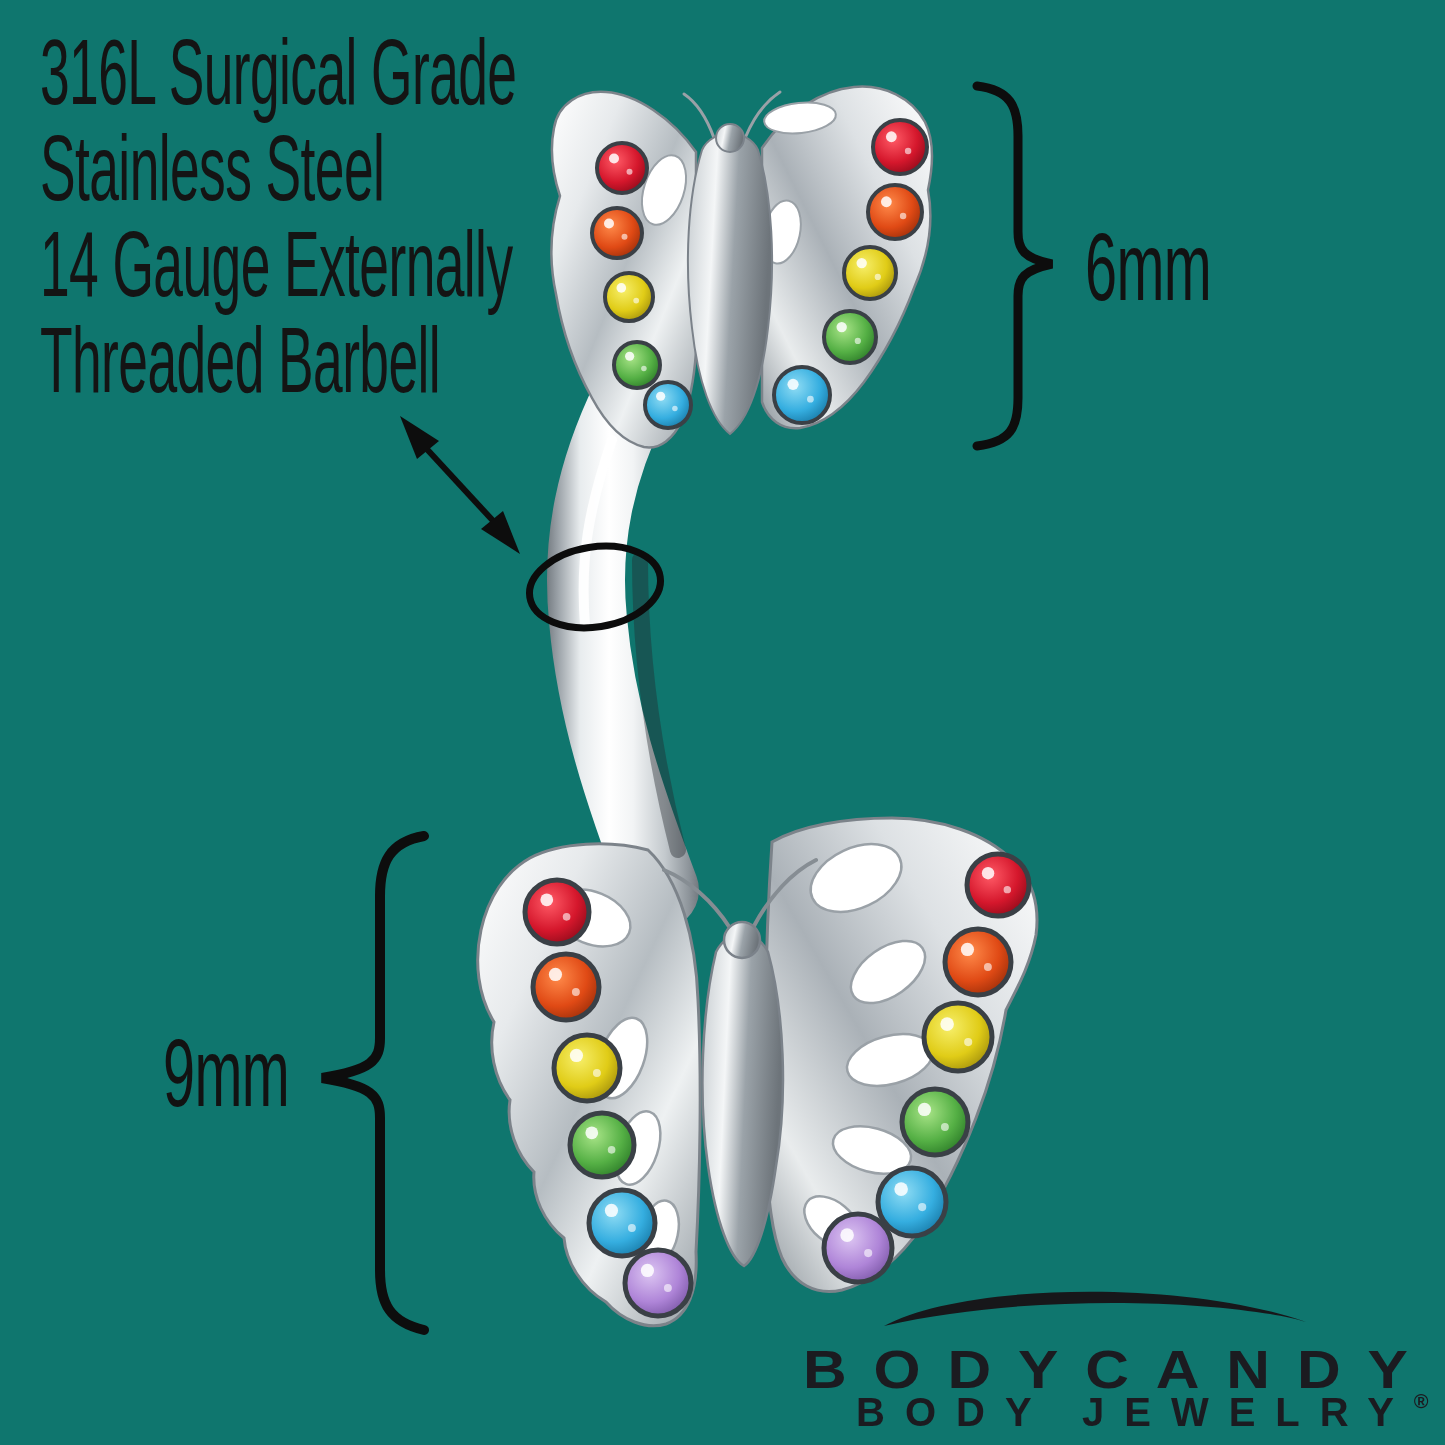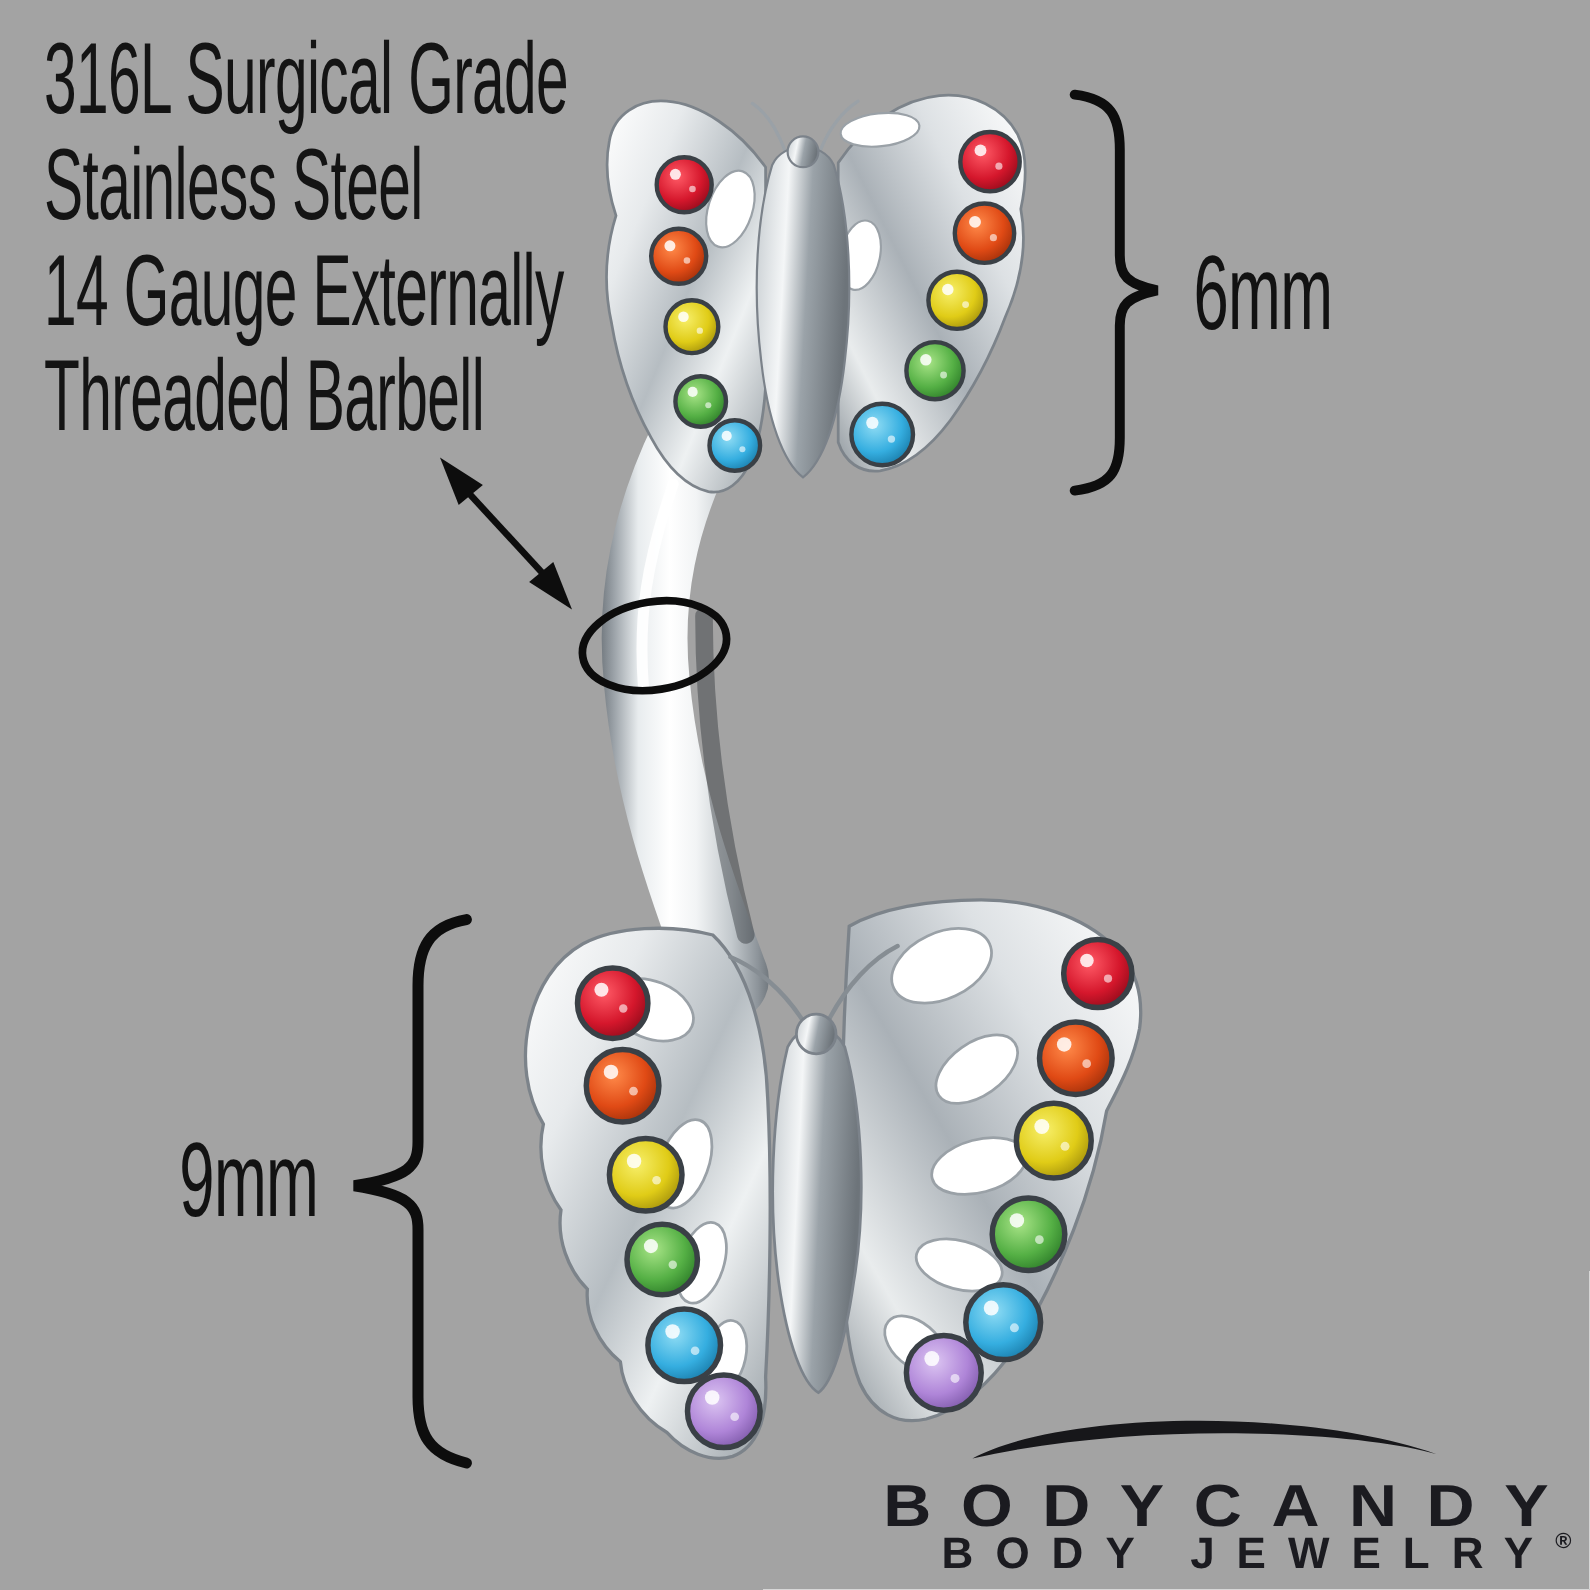--- a/index.html
+++ b/index.html
@@ -1,19 +1,19 @@
 <!DOCTYPE html>
 <html><head>
 <meta charset="utf-8">
 <style>
   html,body{margin:0;padding:0;background:#ffffff;}
   #stage{
     position:relative;
     width:1445px;height:1445px;
-    background:#a3a3a3;
+    background:#0f766e;
     overflow:hidden;
     font-family:"Liberation Sans", sans-serif;
   }
   #art{position:absolute;left:0;top:0;width:1445px;height:1445px;}
   .spec-block{
     position:absolute;left:40px;top:24px;
     color:#141414;
     font-size:92px;line-height:96px;letter-spacing:-1px;
     transform:scaleX(0.58);transform-origin:0 0;
     white-space:nowrap;

